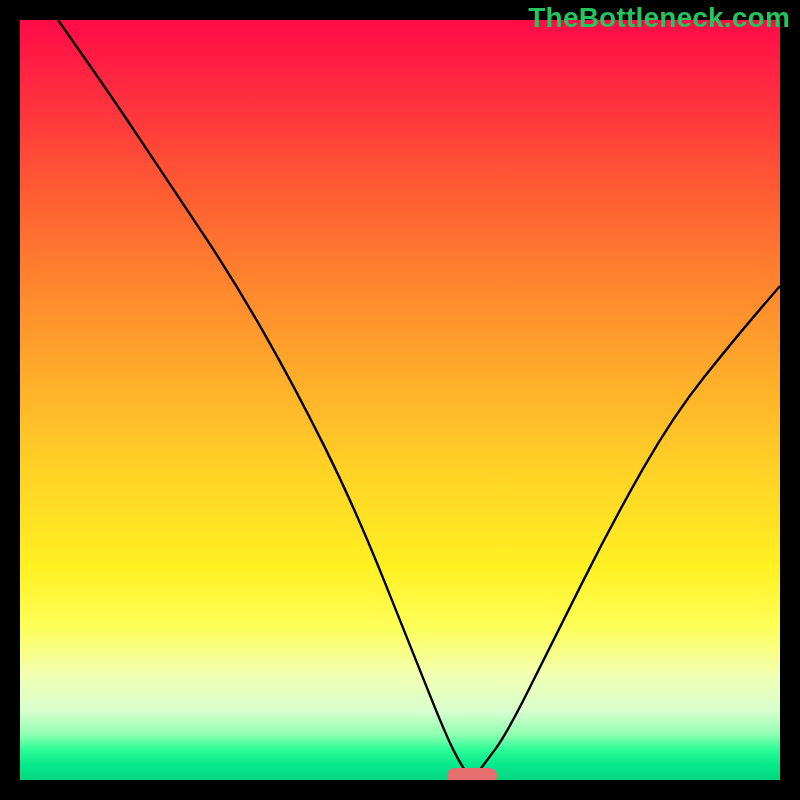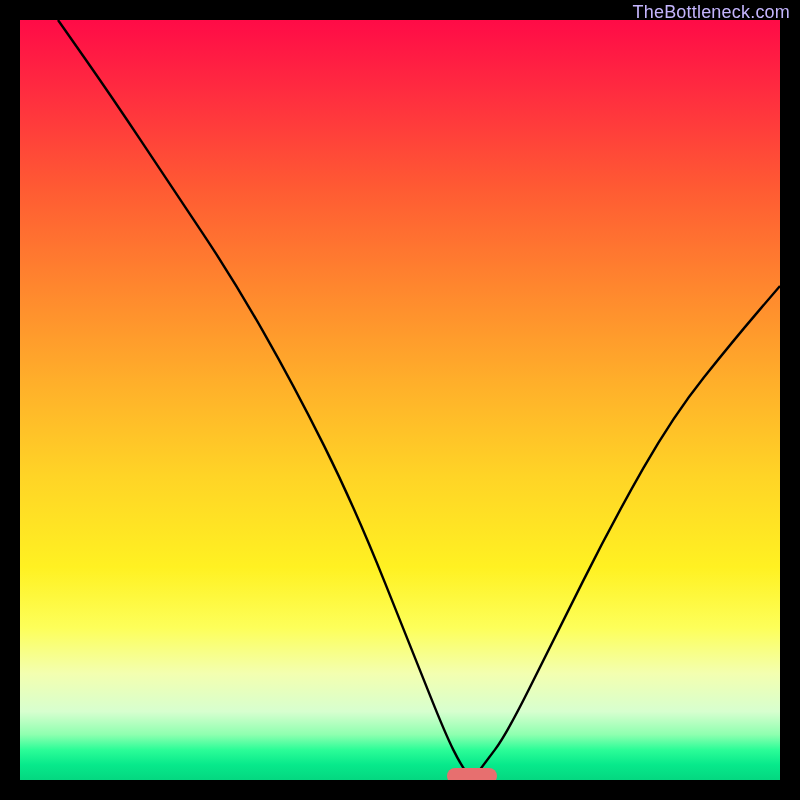--- a/index.html
+++ b/index.html
@@ -14,23 +14,23 @@
   .frame {
     position: relative;
     width: 800px;
     height: 800px;
     background: #000;
   }
   .watermark {
     position: absolute;
     top: 2px;
     right: 10px;
-    color: #c4b5fd;
-    font-size: 18px;
-    font-weight: 400;
+    color: #22c55e;
+    font-size: 28px;
+    font-weight: 700;
     letter-spacing: 0.2px;
     z-index: 10;
   }
   .plot-area {
     position: absolute;
     left: 20px;
     top: 20px;
     width: 760px;
     height: 760px;
     overflow: hidden;

